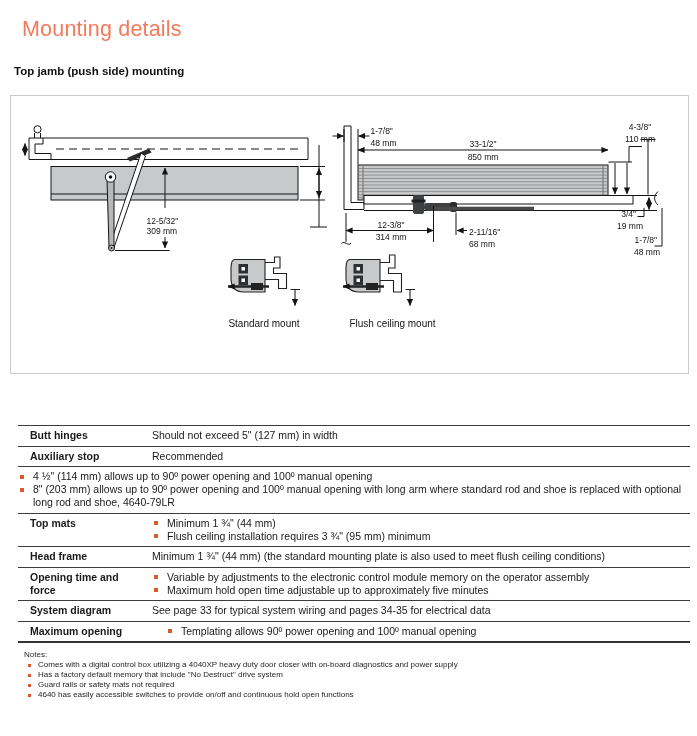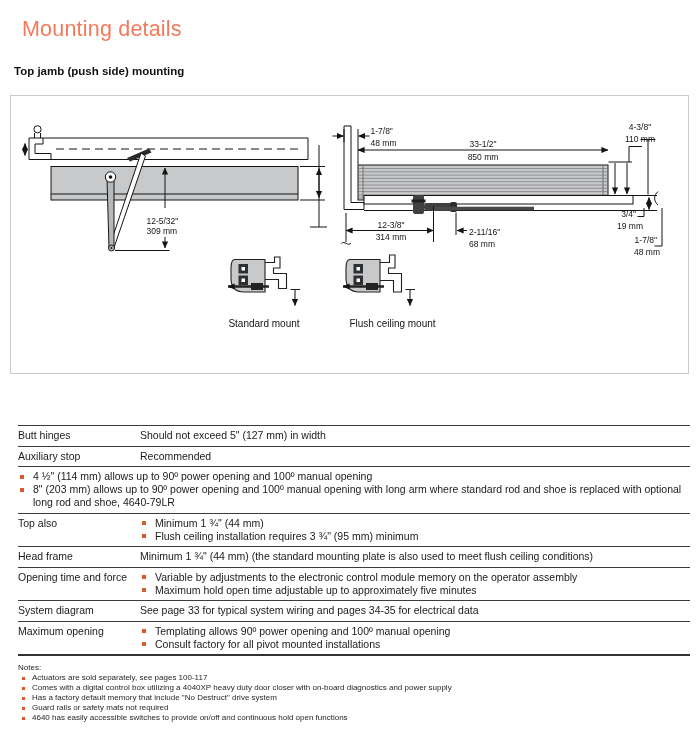--- a/index.html
+++ b/index.html
@@ -24,27 +24,27 @@
   .fig { display:block; width:678px; height:277px; }
   .fig text { font-size:8.5px; fill:#141414; }
   .fig text.cap { font-size:10px; }
 
   .spec {
     margin:51px 7px 0 18px;
     border-top:1.5px solid #3c3c3c; border-bottom:2px solid #333;
     font-size:10.5px;
   }
   .spec-row { display:flex; border-bottom:1px solid #3c3c3c; padding:3px 0 3.5px; line-height:13px; }
-  .spec-row:last-child { border-bottom:none; }
-  .spec-label { flex:0 0 122px; width:122px; box-sizing:border-box; padding-right:11px; font-weight:400; }
+  .spec-row:last-child { border-bottom:none;gap:14px; }
+  .spec-label { flex:0 0 122px; width:122px; box-sizing:border-box; padding-right:11px; font-weight:700;margin-left:12px; }
   .spec-value { flex:1; }
   .bullet-line { display:flex; }
   .sq { flex:0 0 4px; width:4px; height:4px; background:var(--bullet); margin:4.5px 9px 0 2px; }
 
-  .notes { margin:7px 7px 0 18px; font-size:8px; line-height:10px; color:#262626; }
+  .notes { margin:7px 7px 0 24px; font-size:8px; line-height:10px; color:#262626; }
   .note-line { display:flex; }
   .nsq { flex:0 0 3px; width:3px; height:3px; background:var(--bullet); margin:3.5px 7px 0 4px; }
 </style>
 </head>
 <body>
 
 <h1 class="title">Mounting details</h1>
 <div class="subtitle">Top jamb (push side) mounting</div>
 
 <div class="figbox">
@@ -200,21 +200,21 @@
           <span class="sq"></span>
           <span>4 ½" (114 mm) allows up to 90º power opening and 100º manual opening</span>
         </div>
       <div class="bullet-line">
           <span class="sq"></span>
           <span>8" (203 mm) allows up to 90º power opening and 100º manual opening with long arm where standard rod and shoe is replaced with optional long rod and shoe, 4640-79LR</span>
         </div>
     </div>
   </div>
   <div class="spec-row">
-    <div class="spec-label">Top also</div>
+    <div class="spec-label">Top mats</div>
     <div class="spec-value">
       <div class="bullet-line">
           <span class="sq"></span>
           <span>Minimum 1 ¾" (44 mm)</span>
         </div>
       <div class="bullet-line">
           <span class="sq"></span>
           <span>Flush ceiling installation requires 3 ¾" (95 mm) minimum</span>
         </div>
     </div>
@@ -240,36 +240,28 @@
     <div class="spec-label">System diagram</div>
     <div class="spec-value">See page 33 for typical system wiring and pages 34-35 for electrical data</div>
   </div>
   <div class="spec-row">
     <div class="spec-label">Maximum opening</div>
     <div class="spec-value">
       <div class="bullet-line">
           <span class="sq"></span>
           <span>Templating allows 90º power opening and 100º manual opening</span>
         </div>
-      <div class="bullet-line">
-          <span class="sq"></span>
-          <span>Consult factory for all pivot mounted installations</span>
-        </div>
     </div>
   </div>
 </div>
 
 <div class="notes">
   <div class="notes-heading">Notes:</div>
   <div class="note-line">
       <span class="nsq"></span>
-      <span>Actuators are sold separately, see pages 100-117</span>
-    </div>
-  <div class="note-line">
-      <span class="nsq"></span>
       <span>Comes with a digital control box utilizing a 4040XP heavy duty door closer with on-board diagnostics and power supply</span>
     </div>
   <div class="note-line">
       <span class="nsq"></span>
       <span>Has a factory default memory that include "No Destruct" drive system</span>
     </div>
   <div class="note-line">
       <span class="nsq"></span>
       <span>Guard rails or safety mats not required</span>
     </div>

